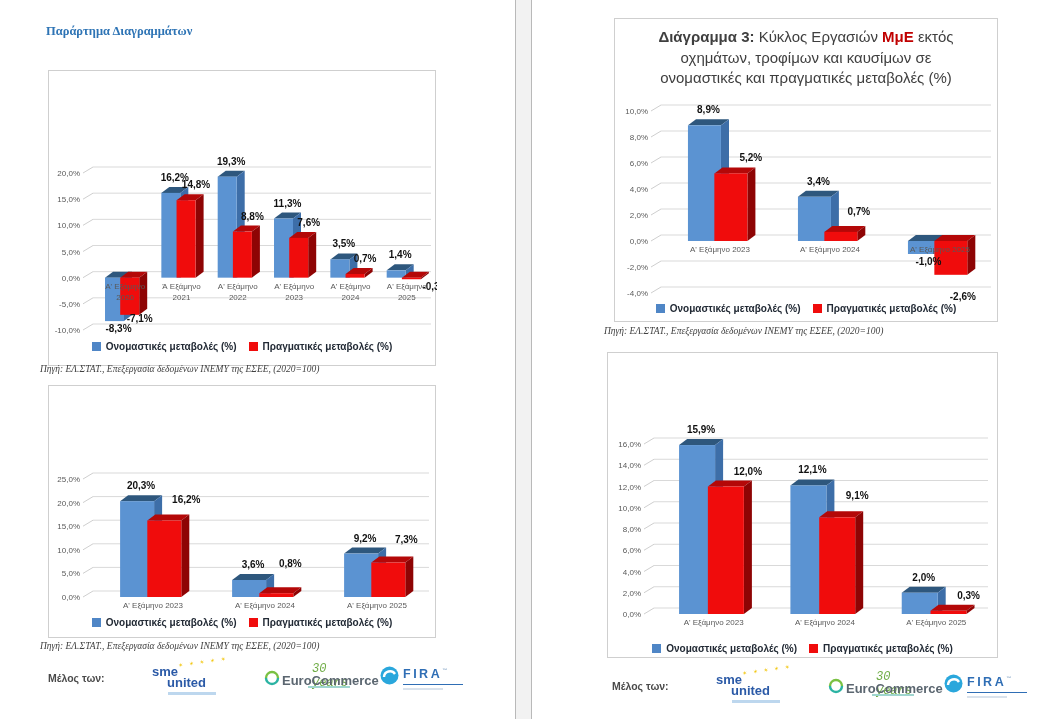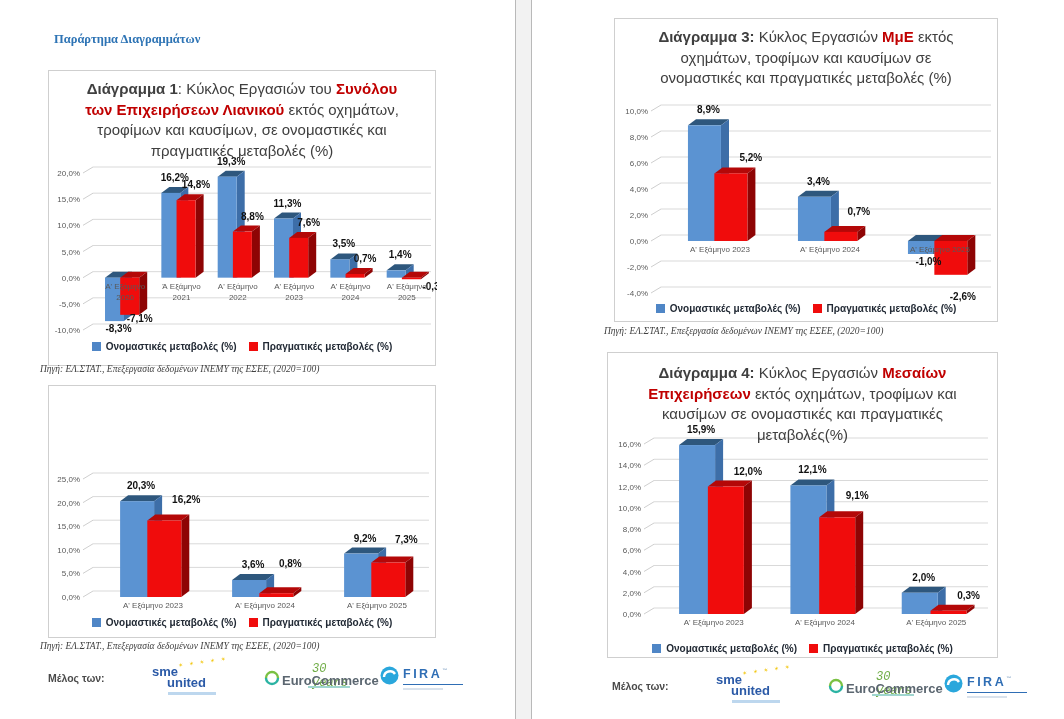--- a/index.html
+++ b/index.html
@@ -1,20 +1,20 @@
 <!DOCTYPE html>
 <html><head>
 <meta charset="utf-8">
 <style>
   html,body{margin:0;padding:0;background:#ffffff;}
   body{font-family:"Liberation Sans",sans-serif;}
   .viewport{position:relative;width:1064px;height:719px;overflow:hidden;background:#ffffff;}
   .page-gap{position:absolute;left:515px;top:0;width:15px;height:719px;background:#f2f2f2;
             border-left:1px solid #b9b9b9;border-right:1px solid #b9b9b9;}
-  h1.page-title{position:absolute;left:46px;top:24px;margin:8px;
+  h1.page-title{position:absolute;left:46px;top:24px;margin:0;
       font-family:"Liberation Serif",serif;font-size:12.5px;font-weight:bold;color:#2E74B5;}
   .chart-box{position:absolute;background:#fff;border:1px solid #cfcfcf;box-sizing:border-box;}
   .chart-title{position:relative;z-index:3;text-align:center;font-size:15px;line-height:1.38;color:#3f3f3f;}
   .ct0{padding:8px 30px 0;}
   .ct1{padding:8px 26px 0;}
   .ct2{padding:8px 28px 0;}
   .ct3{padding:10px 30px 0;}
   .seg.bold{font-weight:bold;}
   .seg.red{font-weight:bold;color:#C00000;}
   svg.plot{position:absolute;left:0;top:0;pointer-events:none;}
@@ -49,21 +49,20 @@
 </head>
 <body>
 
 <div class="viewport">
 
   <div class="page-gap"></div>
 
   <h1 class="page-title">Παράρτημα Διαγραμμάτων</h1>
 
   <section class="chart-box" id="c0" style="left: 48px; top: 70px; width: 388px; height: 296px;">
-    <div class="chart-title ct0"><span class="seg bold">Διάγραμμα 1</span><span class="seg">: Κύκλος Εργασιών του </span><span class="seg red">Συνόλου των Επιχειρήσεων Λιανικού</span><span class="seg"> εκτός οχημάτων, τροφίμων και καυσίμων, σε ονομαστικές και πραγματικές μεταβολές (%)</span></div>
     <svg class="plot" width="388" height="296" viewBox="0 0 388 296">
         <line x1="44" y1="96" x2="382" y2="96" stroke="#d9d9d9" stroke-width="1"></line>
         <line x1="34" y1="102" x2="44" y2="96" stroke="#cfcfcf" stroke-width="1"></line>
         <text x="31" y="105" text-anchor="end" font-size="8" fill="#595959">20,0%</text>
         <line x1="44" y1="122.16666666666666" x2="382" y2="122.16666666666666" stroke="#d9d9d9" stroke-width="1"></line>
         <line x1="34" y1="128.16666666666666" x2="44" y2="122.16666666666666" stroke="#cfcfcf" stroke-width="1"></line>
         <text x="31" y="131.16666666666666" text-anchor="end" font-size="8" fill="#595959">15,0%</text>
         <line x1="44" y1="148.33333333333331" x2="382" y2="148.33333333333331" stroke="#d9d9d9" stroke-width="1"></line>
         <line x1="34" y1="154.33333333333331" x2="44" y2="148.33333333333331" stroke="#cfcfcf" stroke-width="1"></line>
         <text x="31" y="157.33333333333331" text-anchor="end" font-size="8" fill="#595959">10,0%</text>
@@ -304,21 +303,20 @@
         </span>
       <span class="legend-item">
           <span class="key real" style="background: rgb(240, 12, 12);"></span>
           <span>Πραγματικές μεταβολές (%)</span>
         </span>
     </div>
   </section>
   <p class="source" style="left:604px;top:326px;">Πηγή: ΕΛ.ΣΤΑΤ., Επεξεργασία δεδομένων ΙΝΕΜΥ της ΕΣΕΕ, (2020=100)</p>
 
   <section class="chart-box" id="c3" style="left: 607px; top: 352px; width: 391px; height: 306px;">
-    <div class="chart-title ct3"><span class="seg bold">Διάγραμμα 4:</span><span class="seg"> Κύκλος Εργασιών </span><span class="seg red">Μεσαίων Επιχειρήσεων</span><span class="seg"> εκτός οχημάτων, τροφίμων και καυσίμων σε ονομαστικές και πραγματικές μεταβολές(%)</span></div>
     <svg class="plot" width="391" height="306" viewBox="0 0 391 306">
         <line x1="46" y1="85" x2="380" y2="85" stroke="#d9d9d9" stroke-width="1"></line>
         <line x1="36" y1="91" x2="46" y2="85" stroke="#cfcfcf" stroke-width="1"></line>
         <text x="33" y="94" text-anchor="end" font-size="8" fill="#595959">16,0%</text>
         <line x1="46" y1="106.25" x2="380" y2="106.25" stroke="#d9d9d9" stroke-width="1"></line>
         <line x1="36" y1="112.25" x2="46" y2="106.25" stroke="#cfcfcf" stroke-width="1"></line>
         <text x="33" y="115.25" text-anchor="end" font-size="8" fill="#595959">14,0%</text>
         <line x1="46" y1="127.5" x2="380" y2="127.5" stroke="#d9d9d9" stroke-width="1"></line>
         <line x1="36" y1="133.5" x2="46" y2="127.5" stroke="#cfcfcf" stroke-width="1"></line>
         <text x="33" y="136.5" text-anchor="end" font-size="8" fill="#595959">12,0%</text>

